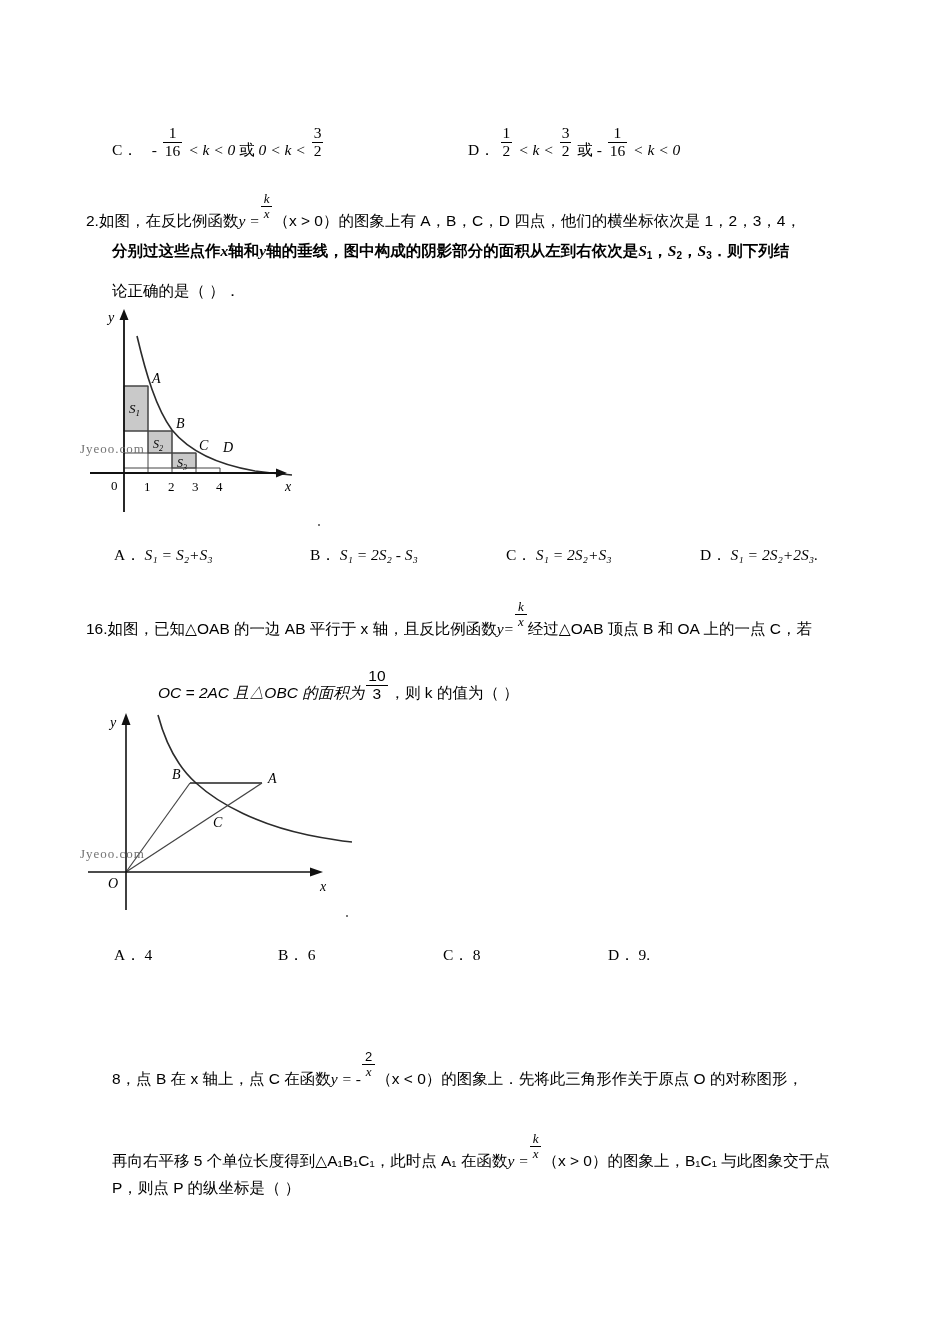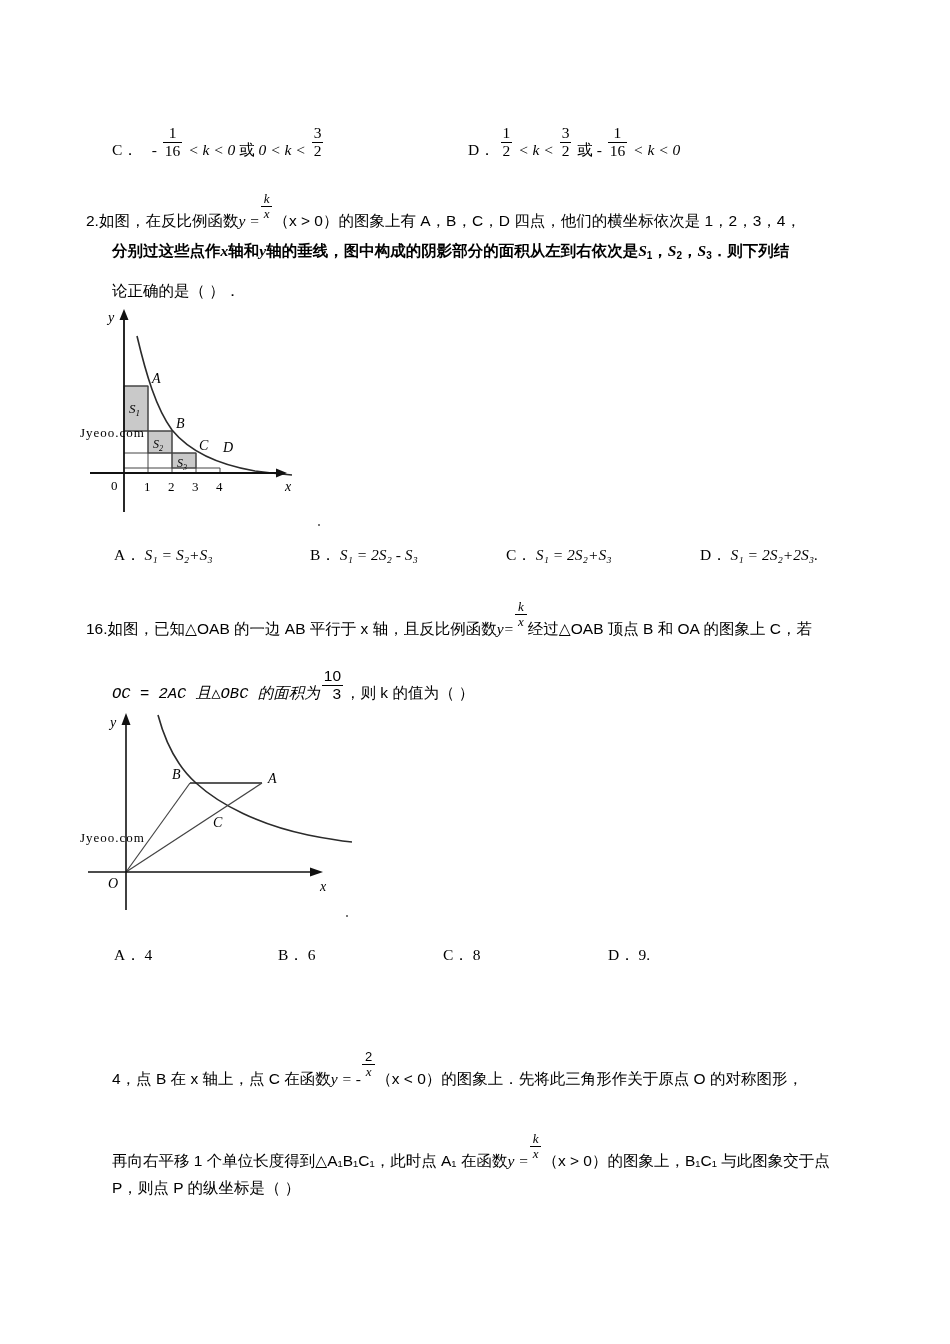--- a/index.html
+++ b/index.html
@@ -45,21 +45,20 @@
     top: -0.30em;
   }
   .frac .num {
     display: block;
     border-bottom: 1.1px solid #000;
     padding: 0 2px;
   }
   .frac .den {
     display: block;
     padding: 0 2px;
-    text-align: right;
   }
   
   .fracr {
     display: inline-block;
     text-align: center;
     line-height: 1.05;
     font-size: 14px;
     margin: 0 1px;
     position: relative;
     top: -0.55em;
@@ -77,25 +76,26 @@
     font-size: 13px;
   }
   .opt { position: absolute; font-size: 15.5px; white-space: nowrap; }
 
   
   .figure { position: absolute; }
   .figure svg { display: block; }
 
   .wm {
     position: absolute;
-    color: #000000;
+    color: #737373;
     font-size: 13px;
     font-family: "Liberation Serif", serif;
     letter-spacing: 1px;
     user-select: none;
+    margin-top: 16px;
   }
   .dot { position:absolute; width:2px; height:2px; background:#777; }
 </style>
 </head>
 <body>
 
 <div class="page">
 
   <div class="line" style="left:112px; top:130px;">
     <span>C．</span>
@@ -201,25 +201,25 @@
   <div class="opt" style="left:506px; top:545px;">
     <span>C．</span>
     <span class="it">S₁ = 2S₂+S₃</span>
   </div>
   <div class="opt" style="left:700px; top:545px;">
     <span>D．</span>
     <span class="it">S₁ = 2S₂+2S₃.</span>
   </div>
 
   <div class="line cn" style="left:86px; top:608px;">
-    <span>16.</span><span>如图，已知△OAB 的一边 AB 平行于 x 轴，且反比例函数</span><span class="it" style="font-family:'Liberation Serif',serif;">y=</span><span class="fracr"><span class="num it">k</span><span class="den it">x</span></span><span>经过△OAB 顶点 B 和 OA 的图象上 C，若</span>
+    <span>16.</span><span>如图，已知△OAB 的一边 AB 平行于 x 轴，且反比例函数</span><span class="it" style="font-family:'Liberation Serif',serif;">y=</span><span class="fracr"><span class="num it">k</span><span class="den it">x</span></span><span>经过△OAB 顶点 B 和 OA 上的一点 C，若</span>
   </div>
 
   <div class="line cn" style="left:112px; top:673px;">
-    <span class="it" style="font-family:Liberation Mono, monospace;">OC = 2AC 且△OBC 的面积为</span><span class="frac"><span class="num">10</span><span class="den">3</span></span><span>，则 k 的值为（     ）</span>
+    <span class="it" style="font-family:Liberation Sans, sans-serif;margin-left:46px;">OC = 2AC 且△OBC 的面积为</span><span class="frac"><span class="num">10</span><span class="den">3</span></span><span>，则 k 的值为（     ）</span>
   </div>
 
   <div class="figure" style="left:80px; top:705px;">
     <svg width="300" height="215" viewBox="0 0 300 215">
 
       <path d="M 78,10 C 86,40 98,62 116,78 C 140,100 180,120 228,130 C 248,134 262,136 272,137" fill="none" stroke="#2b2b2b" stroke-width="1.6"></path>
 
       <line x1="46" y1="167" x2="110" y2="78" stroke="#444" stroke-width="1.2"></line>
       <line x1="110" y1="78" x2="182" y2="78" stroke="#222" stroke-width="1.5"></line>
       <line x1="46" y1="167" x2="182" y2="78" stroke="#444" stroke-width="1.2"></line>
@@ -254,22 +254,22 @@
     <span>C．</span>
     <span>8</span>
   </div>
   <div class="opt" style="left:608px; top:945px;">
     <span>D．</span>
     <span>9.</span>
   </div>
 
 
   <div class="line cn" style="left:112px; top:1058px;">
-    <span>4，点 B 在 x 轴上，点 C 在函数</span><span class="it" style="font-family:'Liberation Serif',serif;">y = -</span><span class="fracr"><span class="num">2</span><span class="den it">x</span></span><span>（x &lt; 0）的图象上．先将此三角形作关于原点 O 的对称图形，</span>
+    <span>8，点 B 在 x 轴上，点 C 在函数</span><span class="it" style="font-family:'Liberation Serif',serif;">y = -</span><span class="fracr"><span class="num">2</span><span class="den it">x</span></span><span>（x &lt; 0）的图象上．先将此三角形作关于原点 O 的对称图形，</span>
   </div>
 
   <div class="line cn" style="left:112px; top:1140px;">
-    <span>再向右平移 1 个单位长度得到△A₁B₁C₁，此时点 A₁ 在函数</span><span class="it" style="font-family:'Liberation Serif',serif;">y =</span><span class="fracr"><span class="num it">k</span><span class="den it">x</span></span><span>（x &gt; 0）的图象上，B₁C₁ 与此图象交于点</span>
+    <span>再向右平移 5 个单位长度得到△A₁B₁C₁，此时点 A₁ 在函数</span><span class="it" style="font-family:'Liberation Serif',serif;">y =</span><span class="fracr"><span class="num it">k</span><span class="den it">x</span></span><span>（x &gt; 0）的图象上，B₁C₁ 与此图象交于点</span>
   </div>
 
   <div class="line cn" style="left:112px; top:1180px;">P，则点 P 的纵坐标是（     ）</div>
 
 </div>
 
 </body></html>

